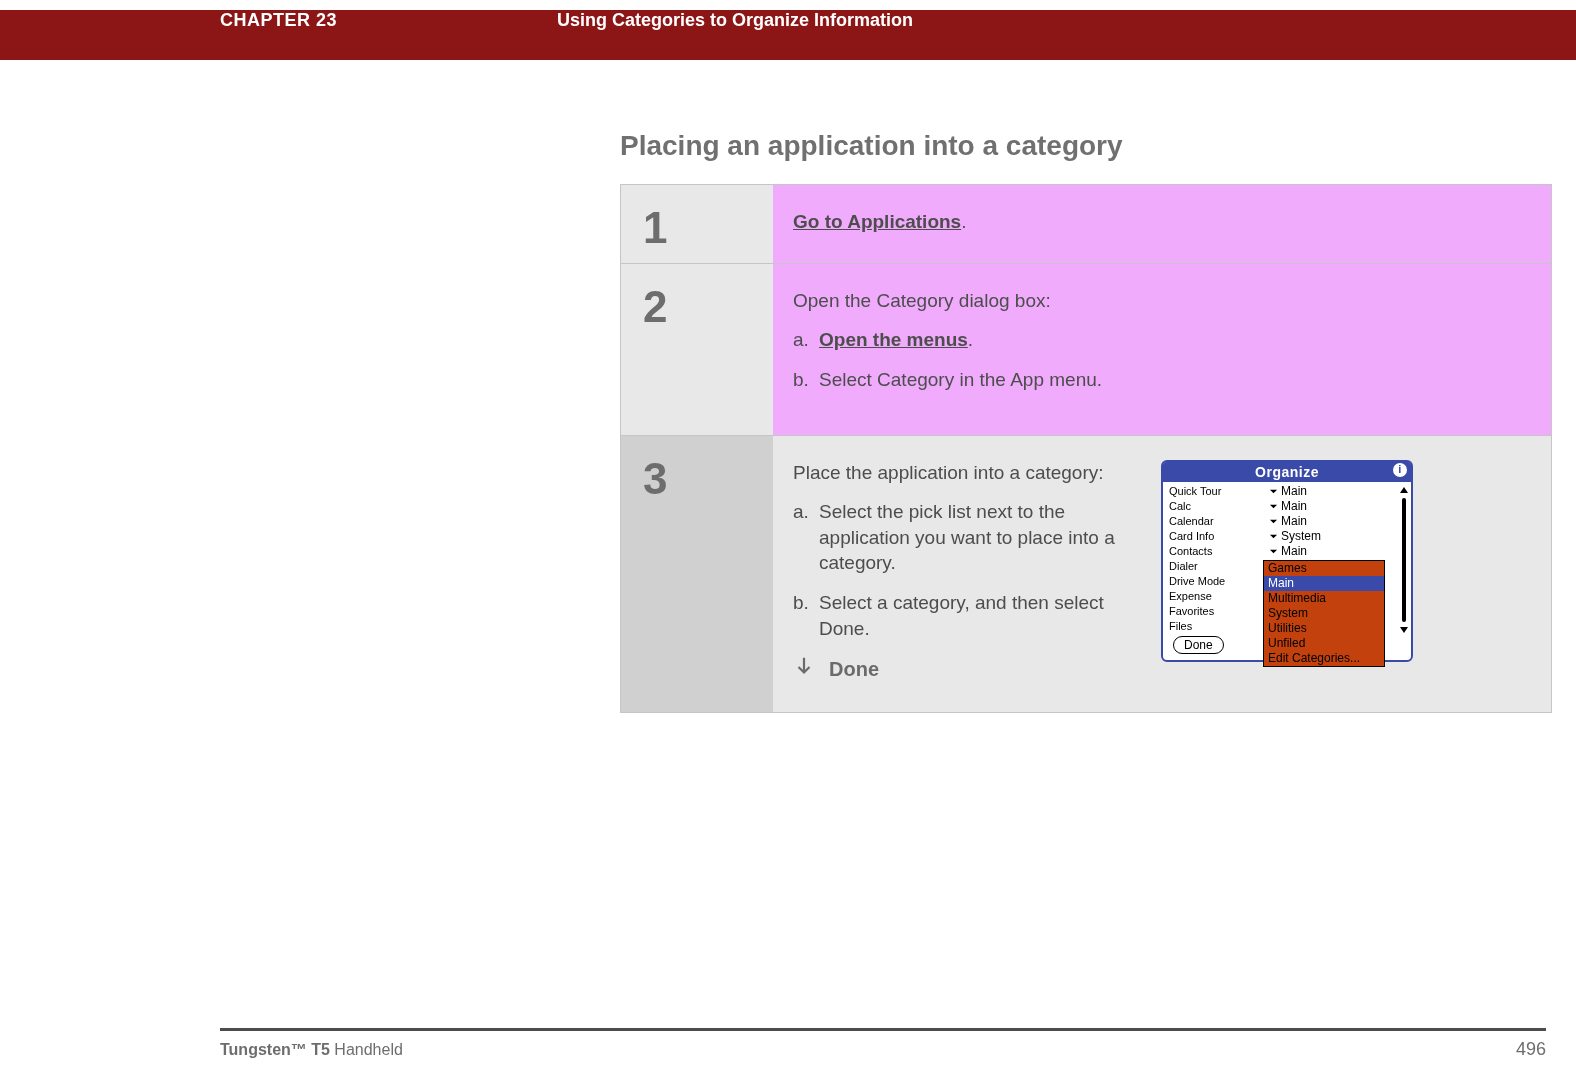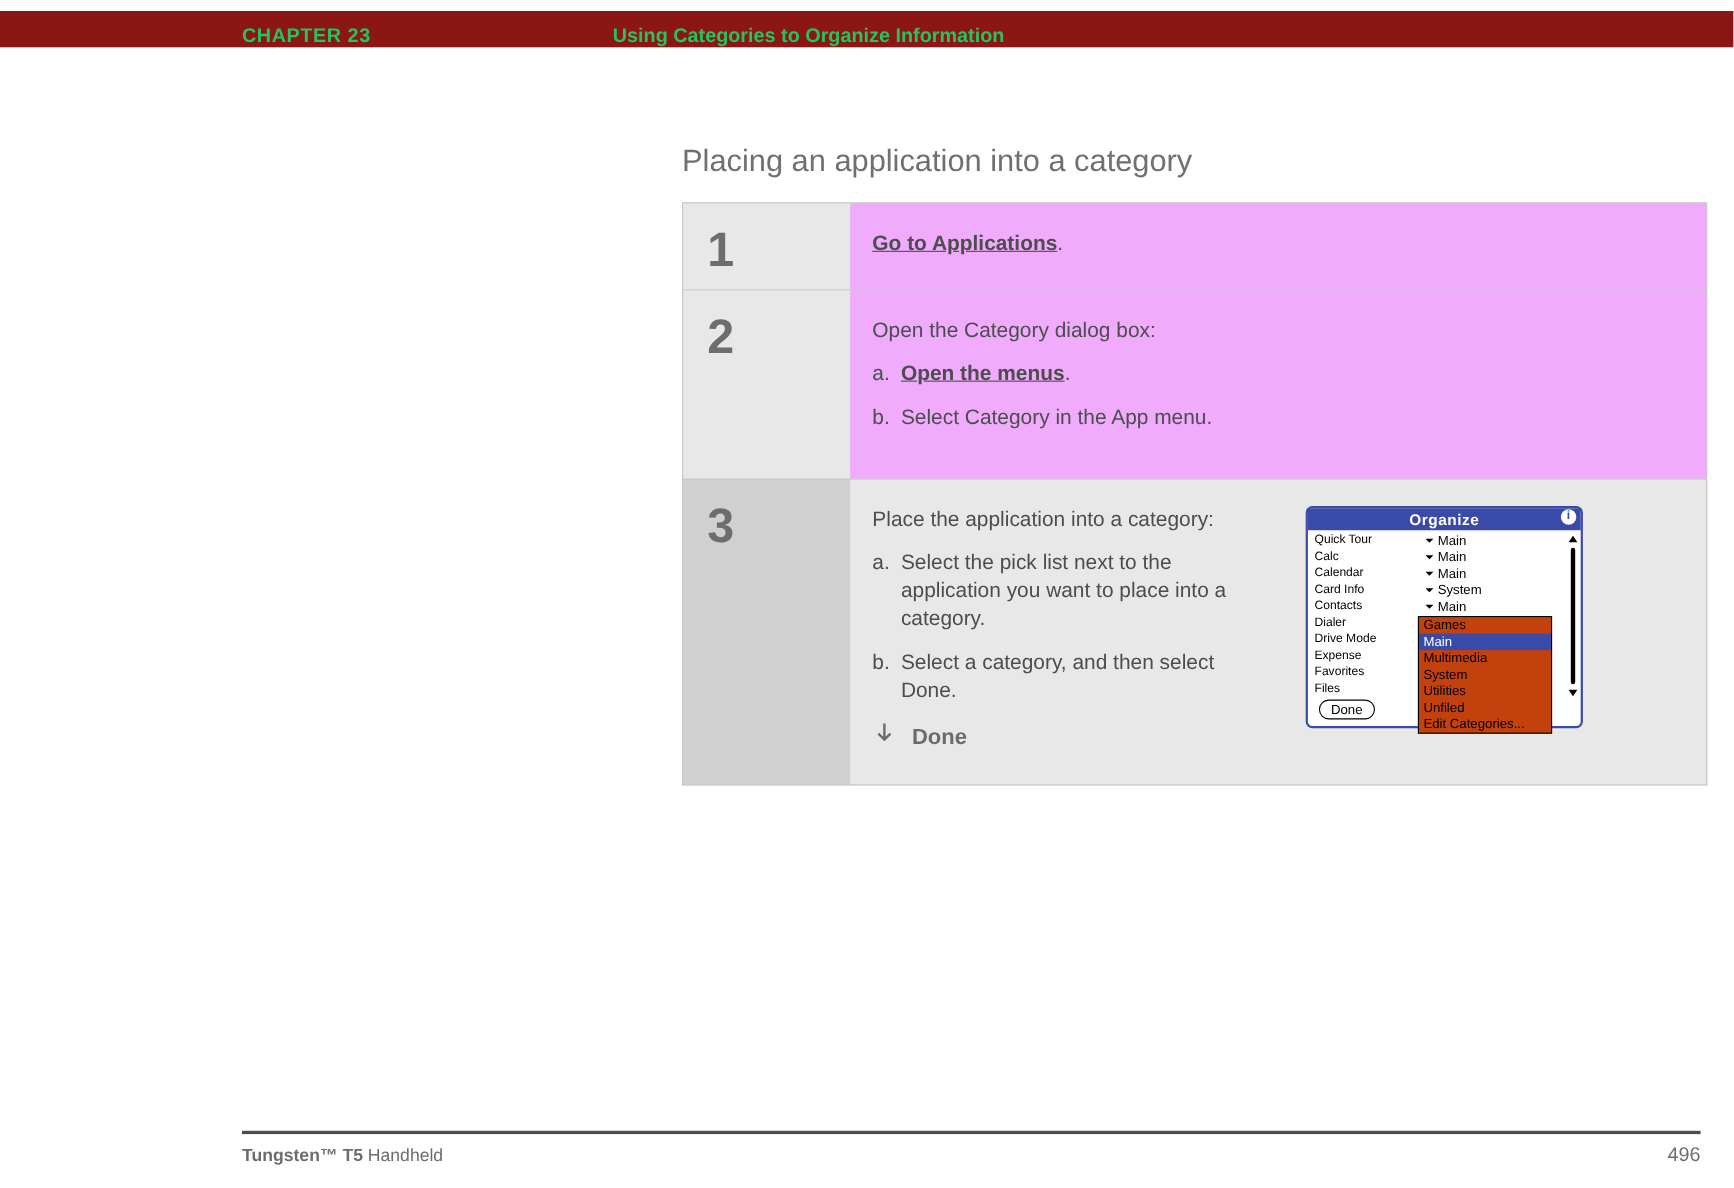--- a/index.html
+++ b/index.html
@@ -1,39 +1,39 @@
 <!DOCTYPE html>
 <html><head>
 <meta charset="utf-8">
 <style>
   html,body{margin:0;padding:0;background:#fff;font-family:"Helvetica Neue",Arial,sans-serif;color:#4d4d4d}
   .page{width:1576px;height:1080px;position:relative;overflow:hidden}
   
-  .banner{position:absolute;left:0;right:0;top:10px;height:33px;background:#8c1515;color:#22c55e;display:flex;align-items:flex-end}
+  .banner{position:absolute;left:0;right:0;top:10px;height:50px;background:#8c1515;color:#ffffff;display:flex;align-items:flex-start}
   .banner .chapter{margin-left:220px;font-weight:700;letter-spacing:.5px;font-size:18px}
   .banner .title{margin-left:220px;font-weight:700;font-size:18px}
   
   .content{position:absolute;left:620px;top:130px;right:0}
-  .section-title{font-size:28px;font-weight:400;color:#707070;margin:0 0 22px 0}
+  .section-title{font-size:28px;font-weight:700;color:#707070;margin:0 0 22px 0}
   .steps-wrap{background:#d0d0d0;border:1px solid #c6c6c6;border-top:none;padding:0;width:930px}
   .step{display:flex;align-items:stretch;border-top:1px solid #c6c6c6}
   .step .num{width:130px;background:#e8e8e8;color:#6d6d6d;font-weight:900;font-size:44px;padding:18px 0 0 22px}
   .step .body{flex:1;background:#f0abfc;color:#4d4d4d;font-size:19px;padding:24px 34px 28px 20px;line-height:1.35}
   .step-3 .body{background:#e8e8e8}
   .step-3 .num{background:#d0d0d0}
   .body .lead{margin:0 0 14px 0}
   .sublist{margin:0;padding:0;list-style:none}
   .sublist li{display:flex;margin:0 0 14px 0}
   .sublist li .lbl{width:26px;flex:none}
   .sublist li .txt{flex:1}
   a.link{color:#4d4d4d;font-weight:700;text-decoration:underline;cursor:pointer}
   .done-row{display:flex;align-items:center;gap:14px;margin-top:8px;font-weight:700;color:#6b6b6b;font-size:20px}
   .done-row svg{width:22px;height:22px;stroke:#6b6b6b;stroke-width:2.4;fill:none}
   
-  .step3-cols{display:flex;gap:44px}
+  .step3-cols{display:flex;gap:18px}
   .step3-text{width:350px}
   .screenshot{width:250px}
   
   .palm{border:2px solid #3a4aa8;border-radius:6px;background:#fff;font-family:Tahoma,Arial,sans-serif;font-size:13px;color:#000;width:248px}
   .palm .pbar{background:#3a4aa8;color:#fff;font-weight:700;text-align:center;position:relative;border-radius:3px 3px 0 0;padding:1px 0;font-size:14px;letter-spacing:.5px}
   .palm .pbar .info{position:absolute;right:4px;top:1px;width:14px;height:14px;border-radius:50%;background:#fff;color:#3a4aa8;font-weight:900;font-size:11px;display:flex;align-items:center;justify-content:center}
   .palm .pbody{display:flex;position:relative;padding:2px 2px 4px 6px}
   .palm .apps{width:100px}
   .palm .apps div{font-weight:400;font-size:11px;line-height:15px;font-family:Arial,sans-serif}
   .palm .cats{flex:1;position:relative}

